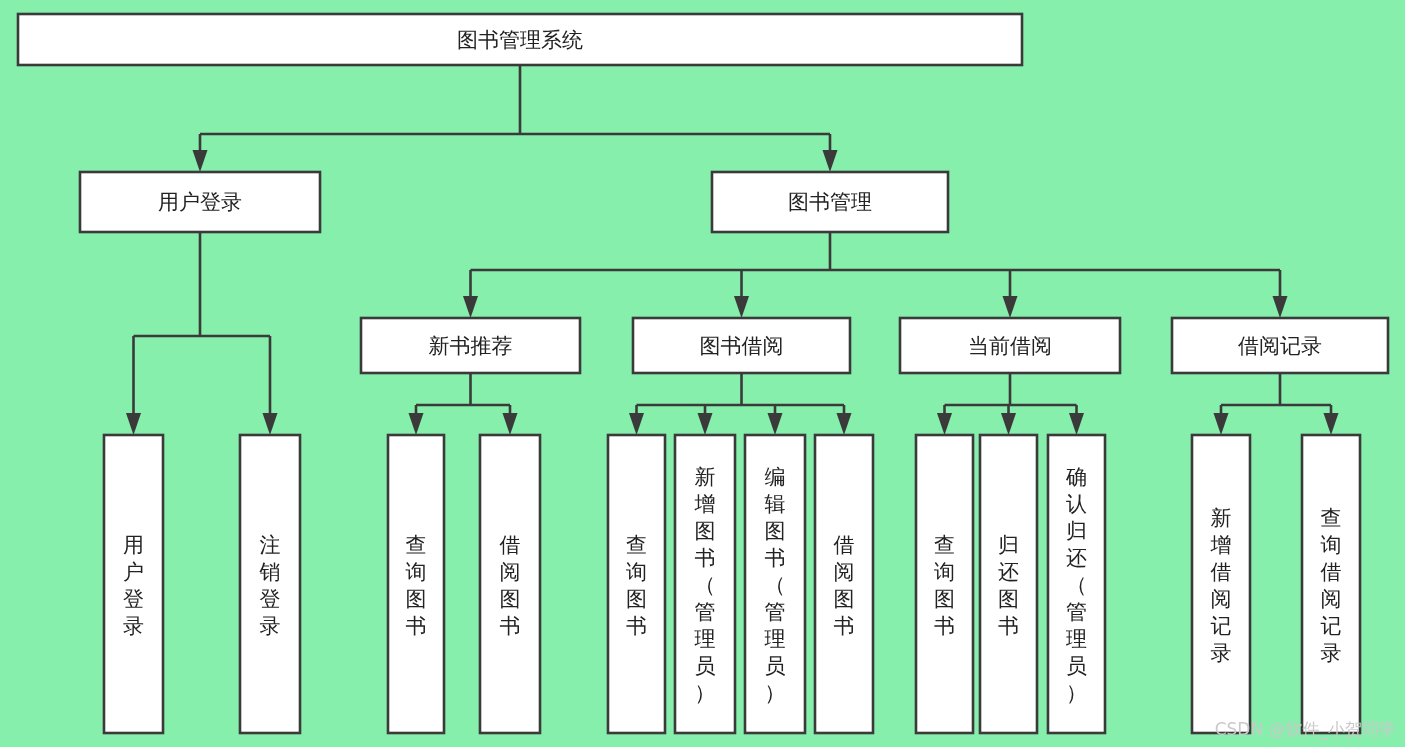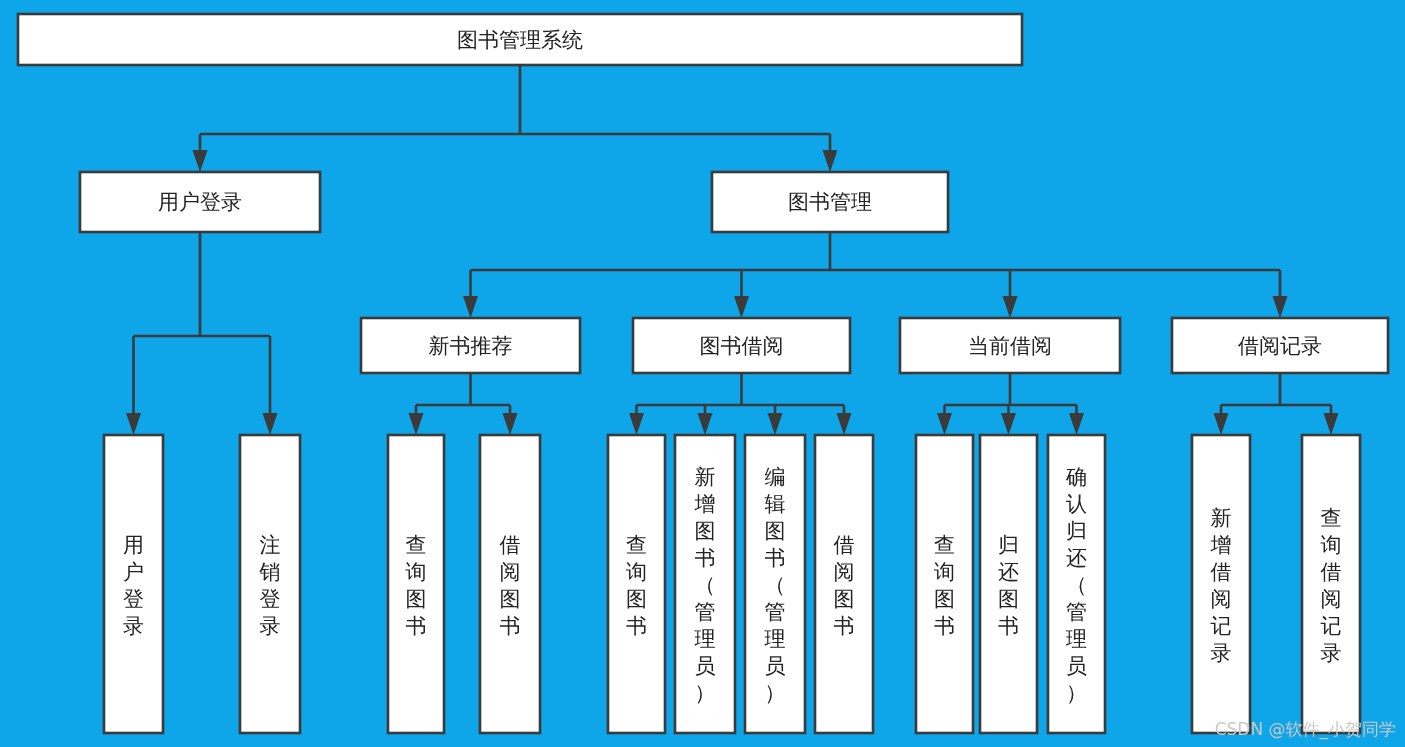--- a/index.html
+++ b/index.html
@@ -11,21 +11,21 @@
   body {
     width: 1405px;
     height: 747px;
     font-family: "DejaVu Sans", "Liberation Sans", sans-serif;
     overflow: hidden;
   }
   #diagram-root {
     position: relative;
     width: 1405px;
     height: 747px;
-    background: #0ea5e9;
+    background: #86efac;
   }
   svg.diagram-canvas {
     position: absolute;
     top: 0;
     left: 0;
     width: 1405px;
     height: 747px;
     display: block;
   }
   .node-box {

